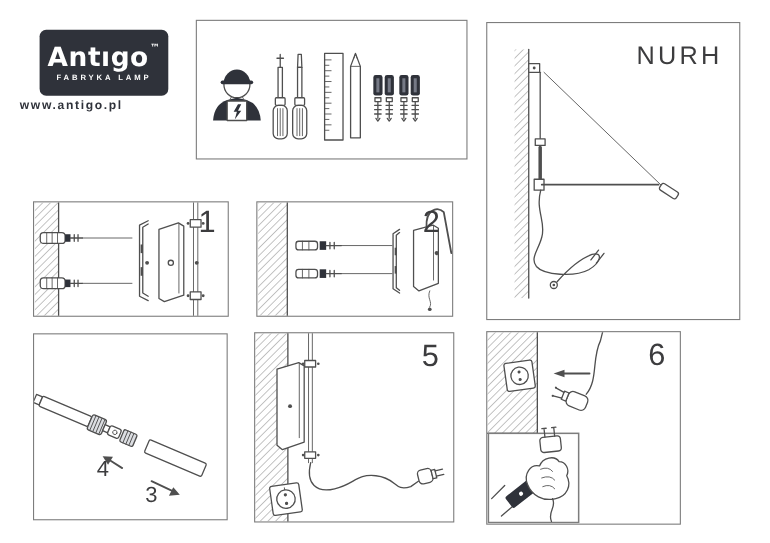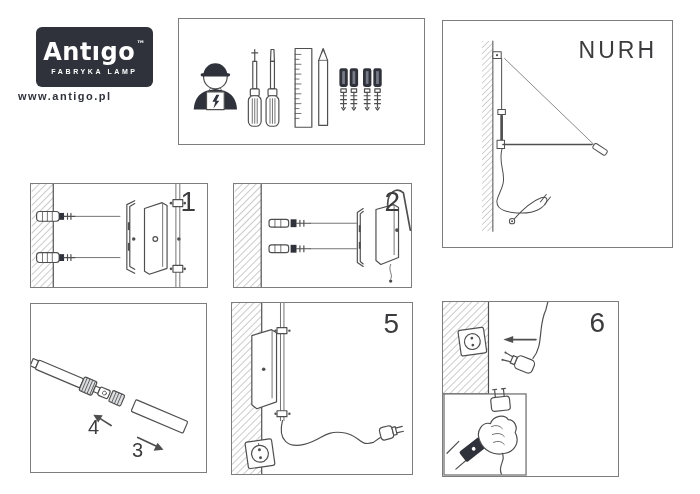--- a/index.html
+++ b/index.html
@@ -7,21 +7,21 @@
     --line:#4f4f4f; --dark_fill:#2f323a; --hatch:#9b9b9b;
     --panel_border:#7d7d7d; --text:#3c3c3e;
   }
   html,body{margin:0;padding:0;background:#fff;}
   .page{position:relative;width:700px;height:494px;background:var(--page_bg);
         font-family:"Liberation Sans",sans-serif;overflow:hidden;}
   .panel{position:absolute;box-sizing:border-box;border:1.4px solid var(--panel_border);background:#fff;}
   .panel svg{position:absolute;left:0;top:0;width:100%;height:100%;}
   
   .tools{left:178px;top:18px;width:247px;height:127px;}
-  .overview{left:442px;top:20px;width:231px;height:228px;}
+  .overview{left:442px;top:20px;width:231px;height:271px;}
   .p1{left:30px;top:183px;width:178px;height:105px;}
   .p2{left:233px;top:183px;width:179px;height:105px;}
   .p34{left:30px;top:303px;width:177px;height:170px;}
   .p5{left:231px;top:302px;width:182px;height:173px;}
   .p6{left:442px;top:301px;width:177px;height:176px;}
   
   .logo-box{position:absolute;left:20px;top:27px;width:117px;height:60px;background:var(--logo_bg);
             border-radius:6px;color:var(--logo_fg);display:flex;flex-direction:column;
             align-items:center;justify-content:center;margin-left:16px;}
   .logo-name{font-family:"DejaVu Sans",sans-serif;font-weight:bold;font-size:24px;line-height:1;letter-spacing:.5px;}

